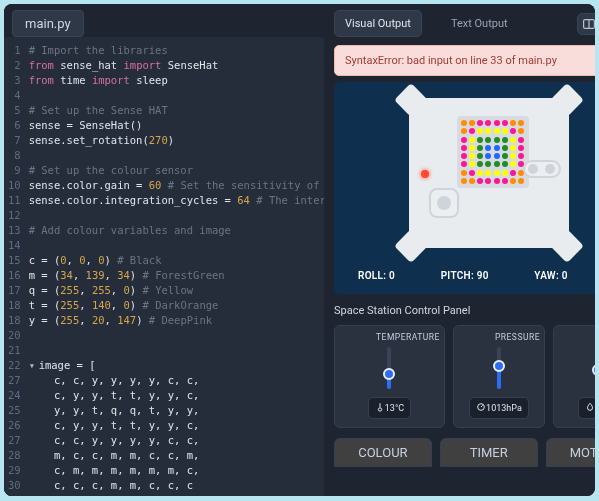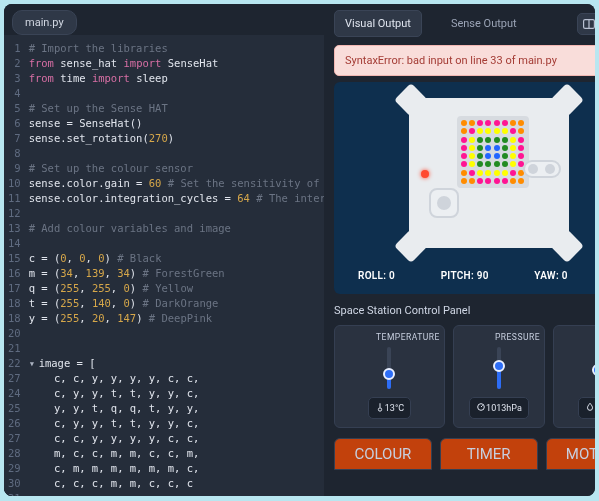--- a/index.html
+++ b/index.html
@@ -29,23 +29,23 @@
   }
   .tab-bar {
     display: flex;
     padding: 6px 8px 0 8px;
     background: #1e2530;
     border-top-left-radius: 8px;
   }
   .file-tab {
     background: #2f3847;
     color: #d0d6e1;
-    font-size: 11px;
+    font-size: 13px;
     padding: 5px 12px;
-    border-radius: 10px;
+    border-radius: 4px;
     border: 1px solid #3a4456;
   }
   .code-area {
     display: flex;
     flex: 1;
     font-family: "Menlo", "Consolas", monospace;
     font-size: 10.5px;
     line-height: 15px;
     overflow: hidden;
     background: #252d3a;
@@ -196,22 +196,22 @@
     background:#1a212c; border:1px solid #353f52; border-radius:5px;
     padding:4px 6px; font-size:9px; color:#dfe4ee;
   }
   .reading-pill svg { width:10px; height:10px; }
 
   .bottom-tabs {
     margin: 10px 10px 0 10px;
     display:flex; gap:8px;
   }
   .bottom-tab {
-    flex:1; text-align:center; font-size:15px; color:#c7cfdf;
-    background:#c2410c; border:1px solid #353f52; border-radius:6px 6px 0 0;
+    flex:1; text-align:center; font-size:13px; color:#c7cfdf;
+    background:#404040; border:1px solid #353f52; border-radius:6px 6px 0 0;
     padding:6px 0;
   }
 </style>
 </head>
 <body>
 
 <div class="app">
 
   <div class="editor-pane">
     <div class="tab-bar">
@@ -251,21 +251,21 @@
           <div class="line">30</div>
           <div class="line">31</div>
         </div>
       <div class="code" id="code"><div class="line"><span class="cm"># Import the libraries</span></div><div class="line"><span class="kw">from</span><span class="nm"> sense_hat </span><span class="kw2">import</span><span class="nm"> SenseHat</span></div><div class="line"><span class="kw">from</span><span class="nm"> time </span><span class="kw2">import</span><span class="nm"> sleep</span></div><div class="line"></div><div class="line"><span class="cm"># Set up the Sense HAT</span></div><div class="line"><span class="nm">sense = SenseHat()</span></div><div class="line"><span class="nm">sense.set_rotation(</span><span class="num">270</span><span class="nm">)</span></div><div class="line"></div><div class="line"><span class="cm"># Set up the colour sensor</span></div><div class="line"><span class="nm">sense.color.gain = </span><span class="num">60</span><span class="nm"> </span><span class="cm"># Set the sensitivity of</span></div><div class="line"><span class="nm">sense.color.integration_cycles = </span><span class="num">64</span><span class="nm"> </span><span class="cm"># The inter</span></div><div class="line"></div><div class="line"><span class="cm"># Add colour variables and image</span></div><div class="line"></div><div class="line"><span class="nm">c = (</span><span class="num">0</span><span class="nm">, </span><span class="num">0</span><span class="nm">, </span><span class="num">0</span><span class="nm">) </span><span class="cm"># Black</span></div><div class="line"><span class="nm">m = (</span><span class="num">34</span><span class="nm">, </span><span class="num">139</span><span class="nm">, </span><span class="num">34</span><span class="nm">) </span><span class="cm"># ForestGreen</span></div><div class="line"><span class="nm">q = (</span><span class="num">255</span><span class="nm">, </span><span class="num">255</span><span class="nm">, </span><span class="num">0</span><span class="nm">) </span><span class="cm"># Yellow</span></div><div class="line"><span class="nm">t = (</span><span class="num">255</span><span class="nm">, </span><span class="num">140</span><span class="nm">, </span><span class="num">0</span><span class="nm">) </span><span class="cm"># DarkOrange</span></div><div class="line"><span class="nm">y = (</span><span class="num">255</span><span class="nm">, </span><span class="num">20</span><span class="nm">, </span><span class="num">147</span><span class="nm">) </span><span class="cm"># DeepPink</span></div><div class="line"></div><div class="line"></div><div class="line"><span class="fold">▾</span><span class="nm">image = [</span></div><div class="line"><span class="nm">    c, c, y, y, y, y, c, c,</span></div><div class="line"><span class="nm">    c, y, y, t, t, y, y, c,</span></div><div class="line"><span class="nm">    y, y, t, q, q, t, y, y,</span></div><div class="line"><span class="nm">    c, y, y, t, t, y, y, c,</span></div><div class="line"><span class="nm">    c, c, y, y, y, y, c, c,</span></div><div class="line"><span class="nm">    m, c, c, m, m, c, c, m,</span></div><div class="line"><span class="nm">    c, m, m, m, m, m, m, c,</span></div><div class="line"><span class="nm">    c, c, c, m, m, c, c, c</span></div><div class="line"></div></div>
     </div>
   </div>
 
   <div class="right-pane">
     <div class="right-top">
       <div class="out-tab active">Visual Output</div>
-      <div class="out-tab">Sense Output</div>
+      <div class="out-tab">Text Output</div>
       <div class="spacer"></div>
       <div class="icon-btn">
         <svg width="12" height="10" viewBox="0 0 12 10" fill="none" stroke="currentColor" stroke-width="1.2">
             <rect x="0.6" y="0.6" width="10.8" height="8.8" rx="1.5"></rect>
             <line x1="6" y1="0.6" x2="6" y2="9.4"></line>
           </svg>
       </div>
       <div class="icon-btn">
         <svg width="12" height="10" viewBox="0 0 12 10" fill="none" stroke="currentColor" stroke-width="1.2">
             <line x1="1" y1="2" x2="11" y2="2"></line>

